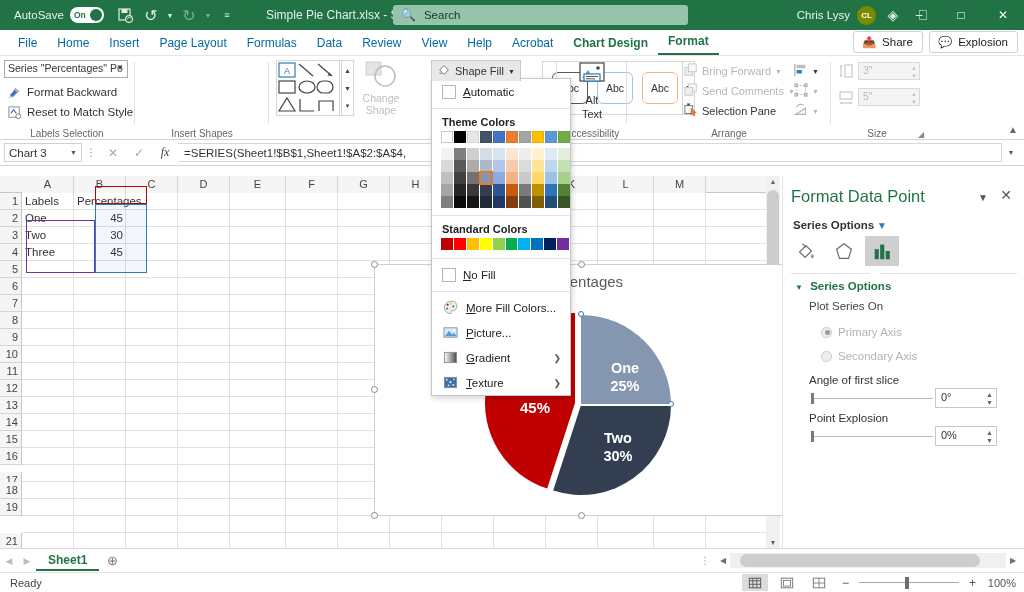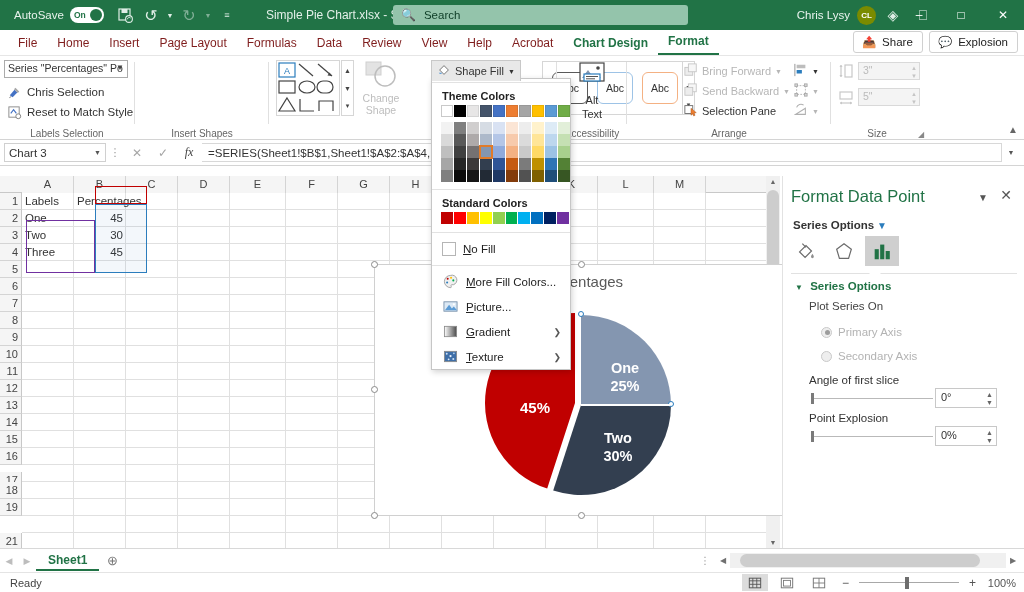--- a/index.html
+++ b/index.html
@@ -38,21 +38,21 @@
   .user { position:absolute; right:148px; display:flex;align-items:center; font-size:11.5px;color:#eaf4ef;}
   .avatar { width:19px;height:19px;border-radius:50%;background:#7a8b00;color:#fff;
     font-size:8px; display:flex;align-items:center;justify-content:center; margin-left:7px; font-weight:bold;}
   .wbtns { position:absolute; right:0; display:flex; height:30px; }
   .wbtn { width:42px; height:30px; display:flex;align-items:center;justify-content:center;
     color:#fff; font-size:12px; cursor:pointer;}
 
   
   .tabs { height:26px; background:#fff; display:flex; align-items:flex-end; padding-left:8px;
       position:relative; border-bottom:1px solid #e6e6e6;}
-  .tab { font-size:12px; color:#7f1d1d; padding:3px 10px 5px 10px; cursor:pointer; white-space:nowrap;}
+  .tab { font-size:12px; color:#0369a1; padding:3px 10px 5px 10px; cursor:pointer; white-space:nowrap;}
   .tab.ctx { color:#217346; font-weight:bold; }
   .tab.active { color:#217346; font-weight:bold; border-bottom:2.5px solid #217346; }
   .rt-right { position:absolute; right:6px; bottom:2px; display:flex; gap:6px; }
   .rt-btn { border:1px solid #d0d0d0; border-radius:3px; font-size:11.5px;
     padding:3px 9px; display:flex;align-items:center;gap:5px; background:#fff; cursor:pointer; color:#222;}
 
   
   .ribbon { height:84px; background:#fff; position:relative; border-bottom:1px solid #d4d4d4; }
   .grp { position:absolute; top:0; height:84px; }
   .grp .glabel { position:absolute; bottom:1px; width:100%; text-align:center; font-size:10px; color:#666;}
@@ -83,21 +83,21 @@
   .bigbtn .lbl { line-height:12px; margin-top:2px;}
 
   .sizefield { position:absolute; width:62px;height:18px;border:1px solid #d9d9d9;background:#f4f4f4;
       font-size:10.5px;color:#bbb; padding:1px 0 0 4px;}
   .sizefield .sp { position:absolute;right:2px;top:0px; font-size:6px;color:#c5c5c5;line-height:8px;}
 
   .collapseRib { position:absolute; right:6px; bottom:4px; font-size:10px;color:#666; cursor:pointer;}
 
   
   .fbar { height:26px; background:#fff; display:flex; align-items:center; border-bottom:1px solid #d4d4d4; padding:0 4px;}
-  .namebox { width:102px;height:19px;border:1px solid #d0d0d0;background:#fff;font-size:11.5px;
+  .namebox { width:78px;height:19px;border:1px solid #d0d0d0;background:#fff;font-size:11.5px;
     display:flex;align-items:center;padding:0 4px;position:relative;cursor:pointer;}
   .namebox .cv{position:absolute;right:4px;font-size:7px;color:#555;}
   .fb-dots { width:18px;text-align:center;color:#9a9a9a;font-size:11px;}
   .fb-ic { width:26px;text-align:center;color:#a6a6a6;font-size:12px;cursor:pointer;}
   .fb-fx { width:26px;text-align:center;color:#444;font-size:12px;font-style:italic;font-family:"Liberation Serif",serif;cursor:pointer;}
   .finput { flex:1;height:19px;border:1px solid #d8d8d8;border-left:none;background:#fff;font-size:11.5px;
      display:flex;align-items:center;padding-left:6px;overflow:hidden;white-space:nowrap;cursor:text;}
   .fb-expand{width:18px;text-align:center;font-size:7px;color:#555;cursor:pointer;}
 
   
@@ -256,21 +256,21 @@
       <span class="cv">▼</span>
     </div>
     <div class="cmdrow" style="left:6px;top:28px;">
       <span class="ic">
         <svg width="15" height="15" viewBox="0 0 16 16">
             <path d="M3 11 L8 5 L11 8 L6 13 Z" fill="#4472c4"></path>
             <path d="M9 3 L13 7 L11.5 8.5 L7.5 4.5 Z" fill="#a6a6a6"></path>
             <path d="M2.5 13.5 l2-1.2" stroke="#7f7f7f" stroke-width="1"></path>
           </svg>
       </span>
-      <span>Chris Selection</span>
+      <span>Format Backward</span>
     </div>
     <div class="cmdrow" style="left:6px;top:48px;">
       <span class="ic">
         <svg width="15" height="15" viewBox="0 0 16 16">
             <rect x="2" y="2" width="11" height="11" fill="none" stroke="#8a8a8a" stroke-width="1"></rect>
             <path d="M4 9 L7 5 L10 9" stroke="#4472c4" stroke-width="1.2" fill="none"></path>
             <circle cx="12" cy="12" r="2.6" fill="#fff" stroke="#7f7f7f" stroke-width="1"></circle>
           </svg>
       </span>
       <span>Reset to Match Style</span>
@@ -393,21 +393,21 @@
       <span>Bring Forward</span>
       <span style="font-size:7px;">▼</span>
     </div>
     <div class="rbtn dis" style="left:52px;top:25px;">
       <span>
         <svg width="14" height="14" viewBox="0 0 16 16">
             <rect x="5" y="1" width="9" height="9" fill="#f7f7f7" stroke="#c4c4c4"></rect>
             <rect x="1" y="5" width="9" height="9" fill="#ededed" stroke="#c4c4c4"></rect>
           </svg>
       </span>
-      <span>Send Backward</span>
+      <span>Send Comments</span>
       <span style="font-size:7px;">▼</span>
     </div>
     <div class="rbtn" style="left:52px;top:45px;color:#333;">
       <span>
         <svg width="14" height="14" viewBox="0 0 16 16">
             <rect x="1" y="3" width="9" height="9" fill="#fff" stroke="#666"></rect>
             <path d="M8 6 l6 5 l-2.6 0.5 l1.2 2.6 l-1.5 0.7 l-1.2 -2.6 l-1.9 1.8 z" fill="#ed7d31" stroke="#b35d20" stroke-width=".6"></path>
           </svg>
       </span>
       <span>Selection Pane</span>
@@ -682,20 +682,24 @@
     <div class="knob"></div>
   </div>
   <div class="spin" style="left:152px;top:250px;">
     <span>0%</span>
     <span class="ar" style="top:2px;">▲</span>
     <span class="ar" style="top:10px;">▼</span>
   </div>
 </div>
 
 <div class="menu">
+  <div class="menu-item" style="height:26px;">
+    <span class="mi-ic" style="width:14px;height:14px;border:1px solid #b5b5b5;background:#fff;"></span>
+    <span><span class="u">A</span><span>utomatic</span></span>
+  </div>
   <div class="menu-sep"></div>
   <div class="sect-lbl">Theme Colors</div>
   <div class="swrow" id="themegrid" style="padding-bottom:4px;">
       <div class="swcol">
         <div class="sw" style="background: rgb(255, 255, 255); border: 1px solid rgb(201, 201, 201);"></div>
         <div style="height: 5px;"></div>
         <div class="sw" style="background: rgb(242, 242, 242);"></div>
         <div class="sw" style="background: rgb(217, 217, 217);"></div>
         <div class="sw" style="background: rgb(191, 191, 191);"></div>
         <div class="sw" style="background: rgb(166, 166, 166);"></div>

